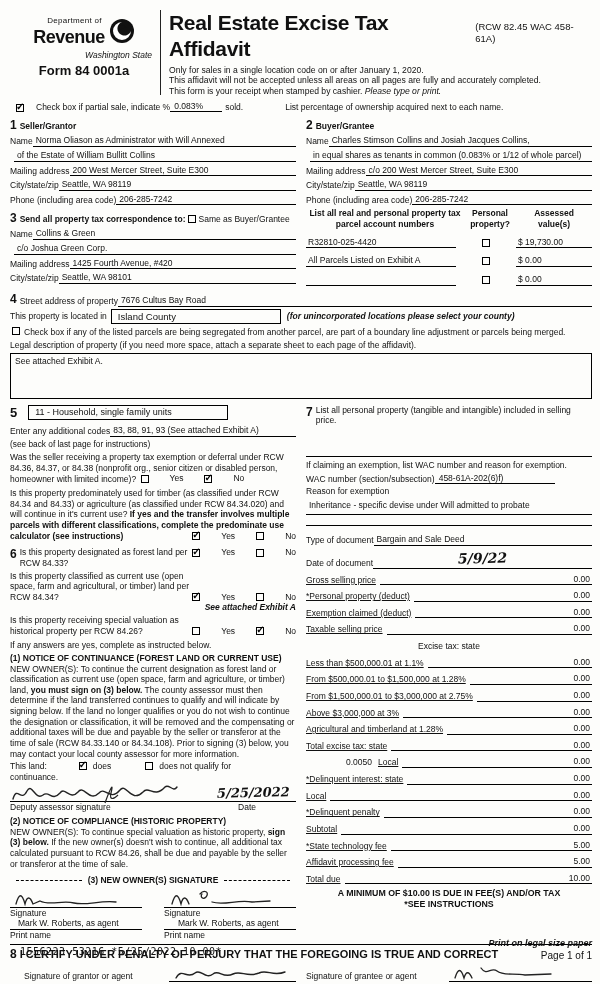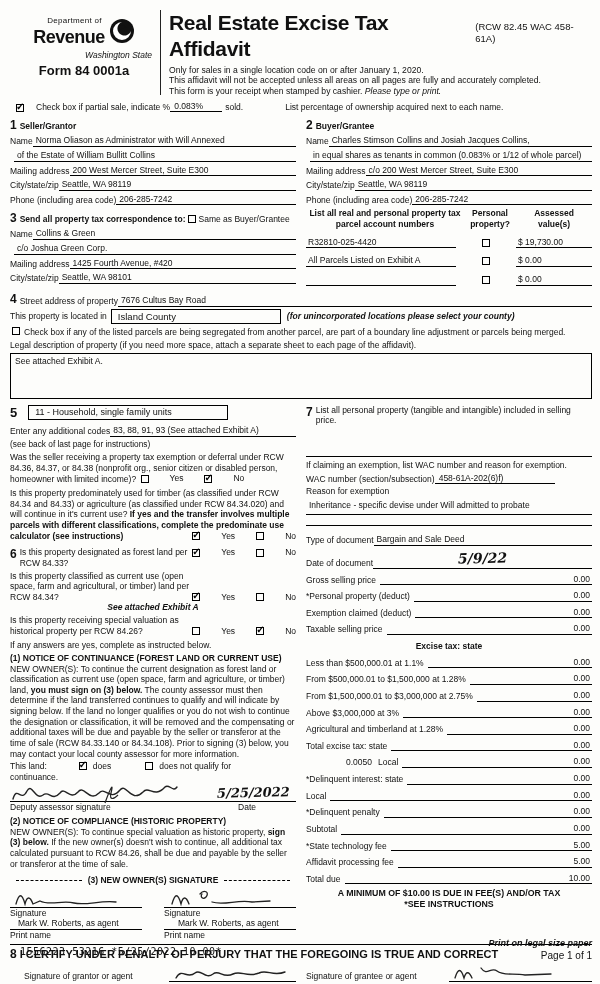--- a/index.html
+++ b/index.html
@@ -48,25 +48,25 @@
   .prow .pval { flex:1; border-bottom:1px solid #000; padding:0 2px; }
   
   .county-box { border:1.5px solid #000; padding:1px 6px; min-width:170px; font-size:9.5px; }
   .legal-box { border:1.5px solid #000; height:46px; padding:2px 4px; margin-top:2px; }
   .code-box { border:1.5px solid #000; padding:1px 6px; font-size:9px; display:inline-block; min-width:200px; }
   
   .yn { display:inline-flex; align-items:center; white-space:nowrap; gap:19px; }
   
   .tax-row { display:flex; align-items:flex-end; margin-top:5px; }
   .tax-prefix { margin-right:6px; padding-left:40px; }
-  .tax-label { margin-left:auto; white-space:nowrap; }
+  .tax-label { margin-left:auto; white-space:nowrap;text-decoration:underline; }
   .tax-row .grow-leader { flex:1 1 20px; border-bottom:1px solid #000; margin-left:4px; min-width:14px; }
   .tax-value { width:52px; flex:none; text-align:right; border-bottom:1px solid #000; padding:0 2px; }
   .tax-header { justify-content:center; margin-top:6px; }
-  .tax-hlabel { font-weight:bold; }
+  .tax-hlabel { font-weight:normal; }
   .tax-notes { text-align:center; font-weight:bold; margin-top:4px; font-size:8.8px; }
   
   .sigline { border-bottom:1.5px solid #000; position:relative; height:20px; }
   svg.sig { display:block; }
   .owner-sig-title { display:flex; align-items:center; font-weight:bold; margin-top:6px; }
   .dashseg { flex:1; border-bottom:1px dashed #000; margin:0 6px; height:1px; }
   .sig-cols { display:flex; gap:22px; margin-top:2px; }
   .sig-col { flex:1; }
   .hr { border-bottom:1px solid #000; }
   .thick-hr { border-bottom:1.5px solid #000; }
@@ -288,21 +288,21 @@
         </div>
         <div class="mt2" style="display:flex; align-items:flex-end;">
           <span style="flex:1">Is this property classified as current use (open space, farm and agricultural, or timber) land per RCW 84.34?</span>
           <span class="yn">
               <span class="cb checked"></span>
               <span>Yes</span>
               <span class="cb"></span>
               <span>No</span>
             </span>
         </div>
-        <div style="text-align:center; font-weight:bold; font-style:italic;">See attached Exhibit A</div>
+        <div style="text-align:right; font-weight:bold; font-style:italic;">See attached Exhibit A</div>
         <div class="mt2" style="display:flex; align-items:flex-end;">
           <span style="flex:1">Is this property receiving special valuation as historical property per RCW 84.26?</span>
           <span class="yn">
               <span class="cb"></span>
               <span>Yes</span>
               <span class="cb checked"></span>
               <span>No</span>
             </span>
         </div>
         <div class="mt4">If any answers are yes, complete as instructed below.</div>

